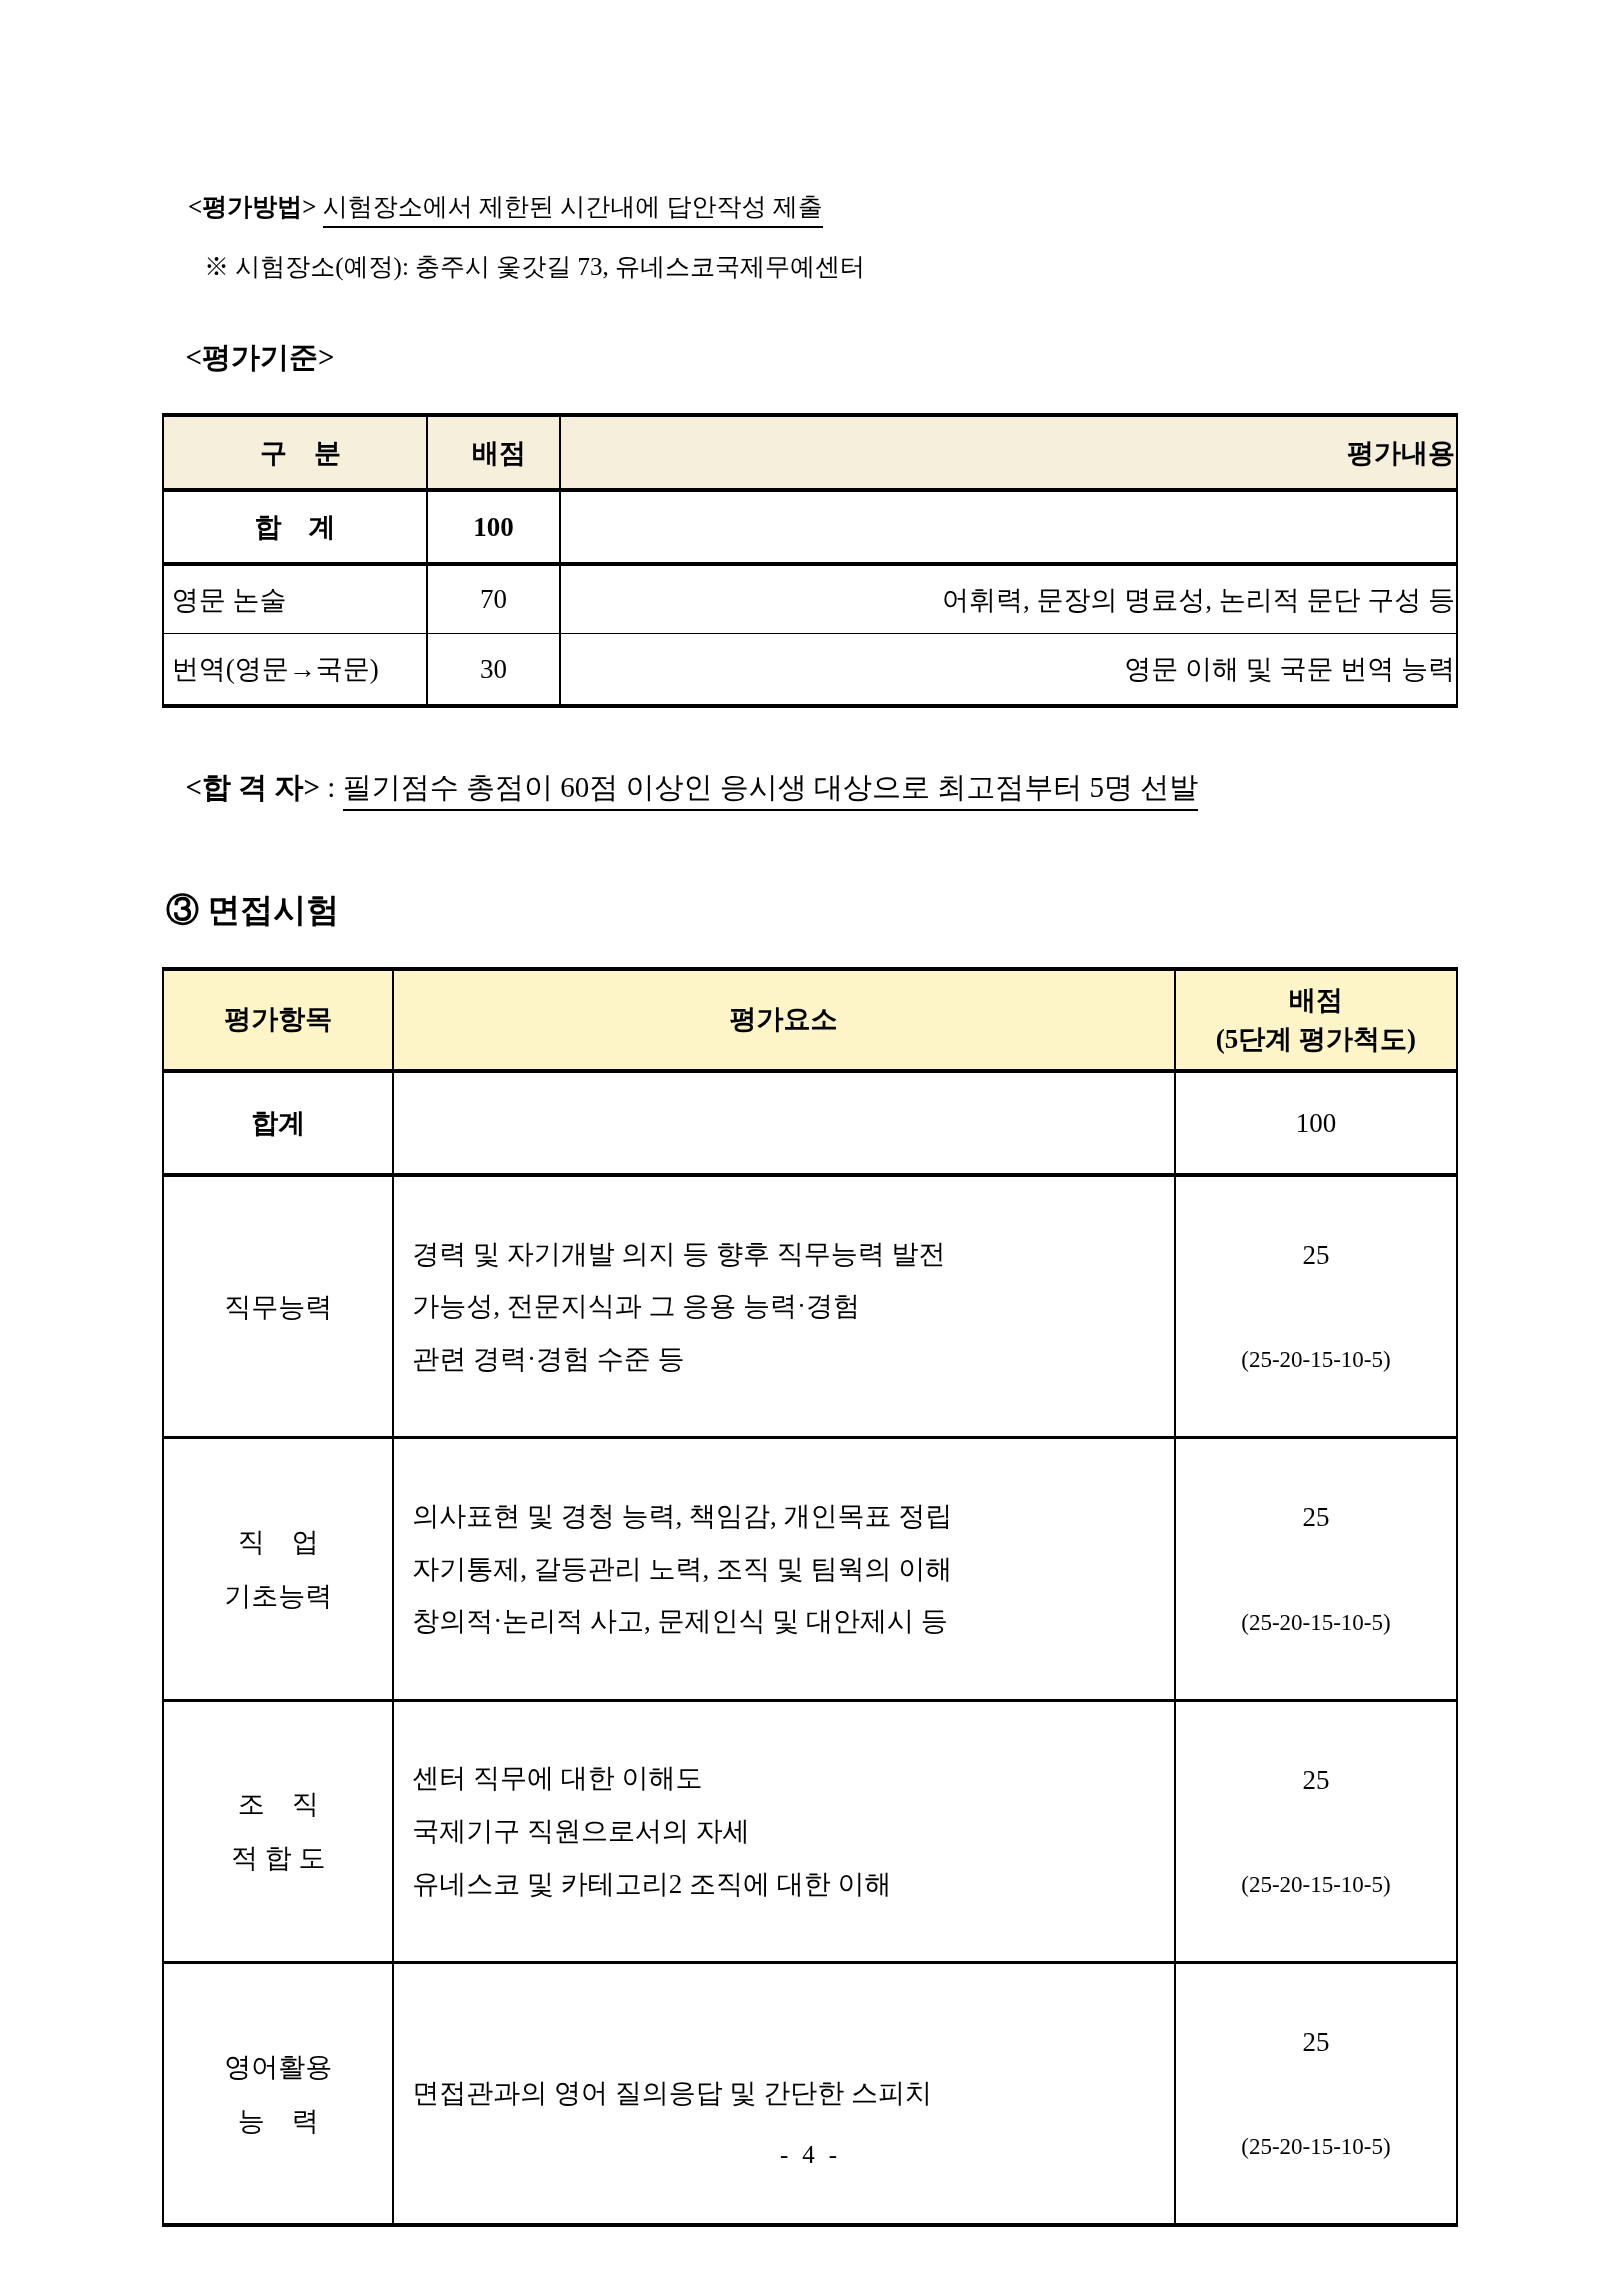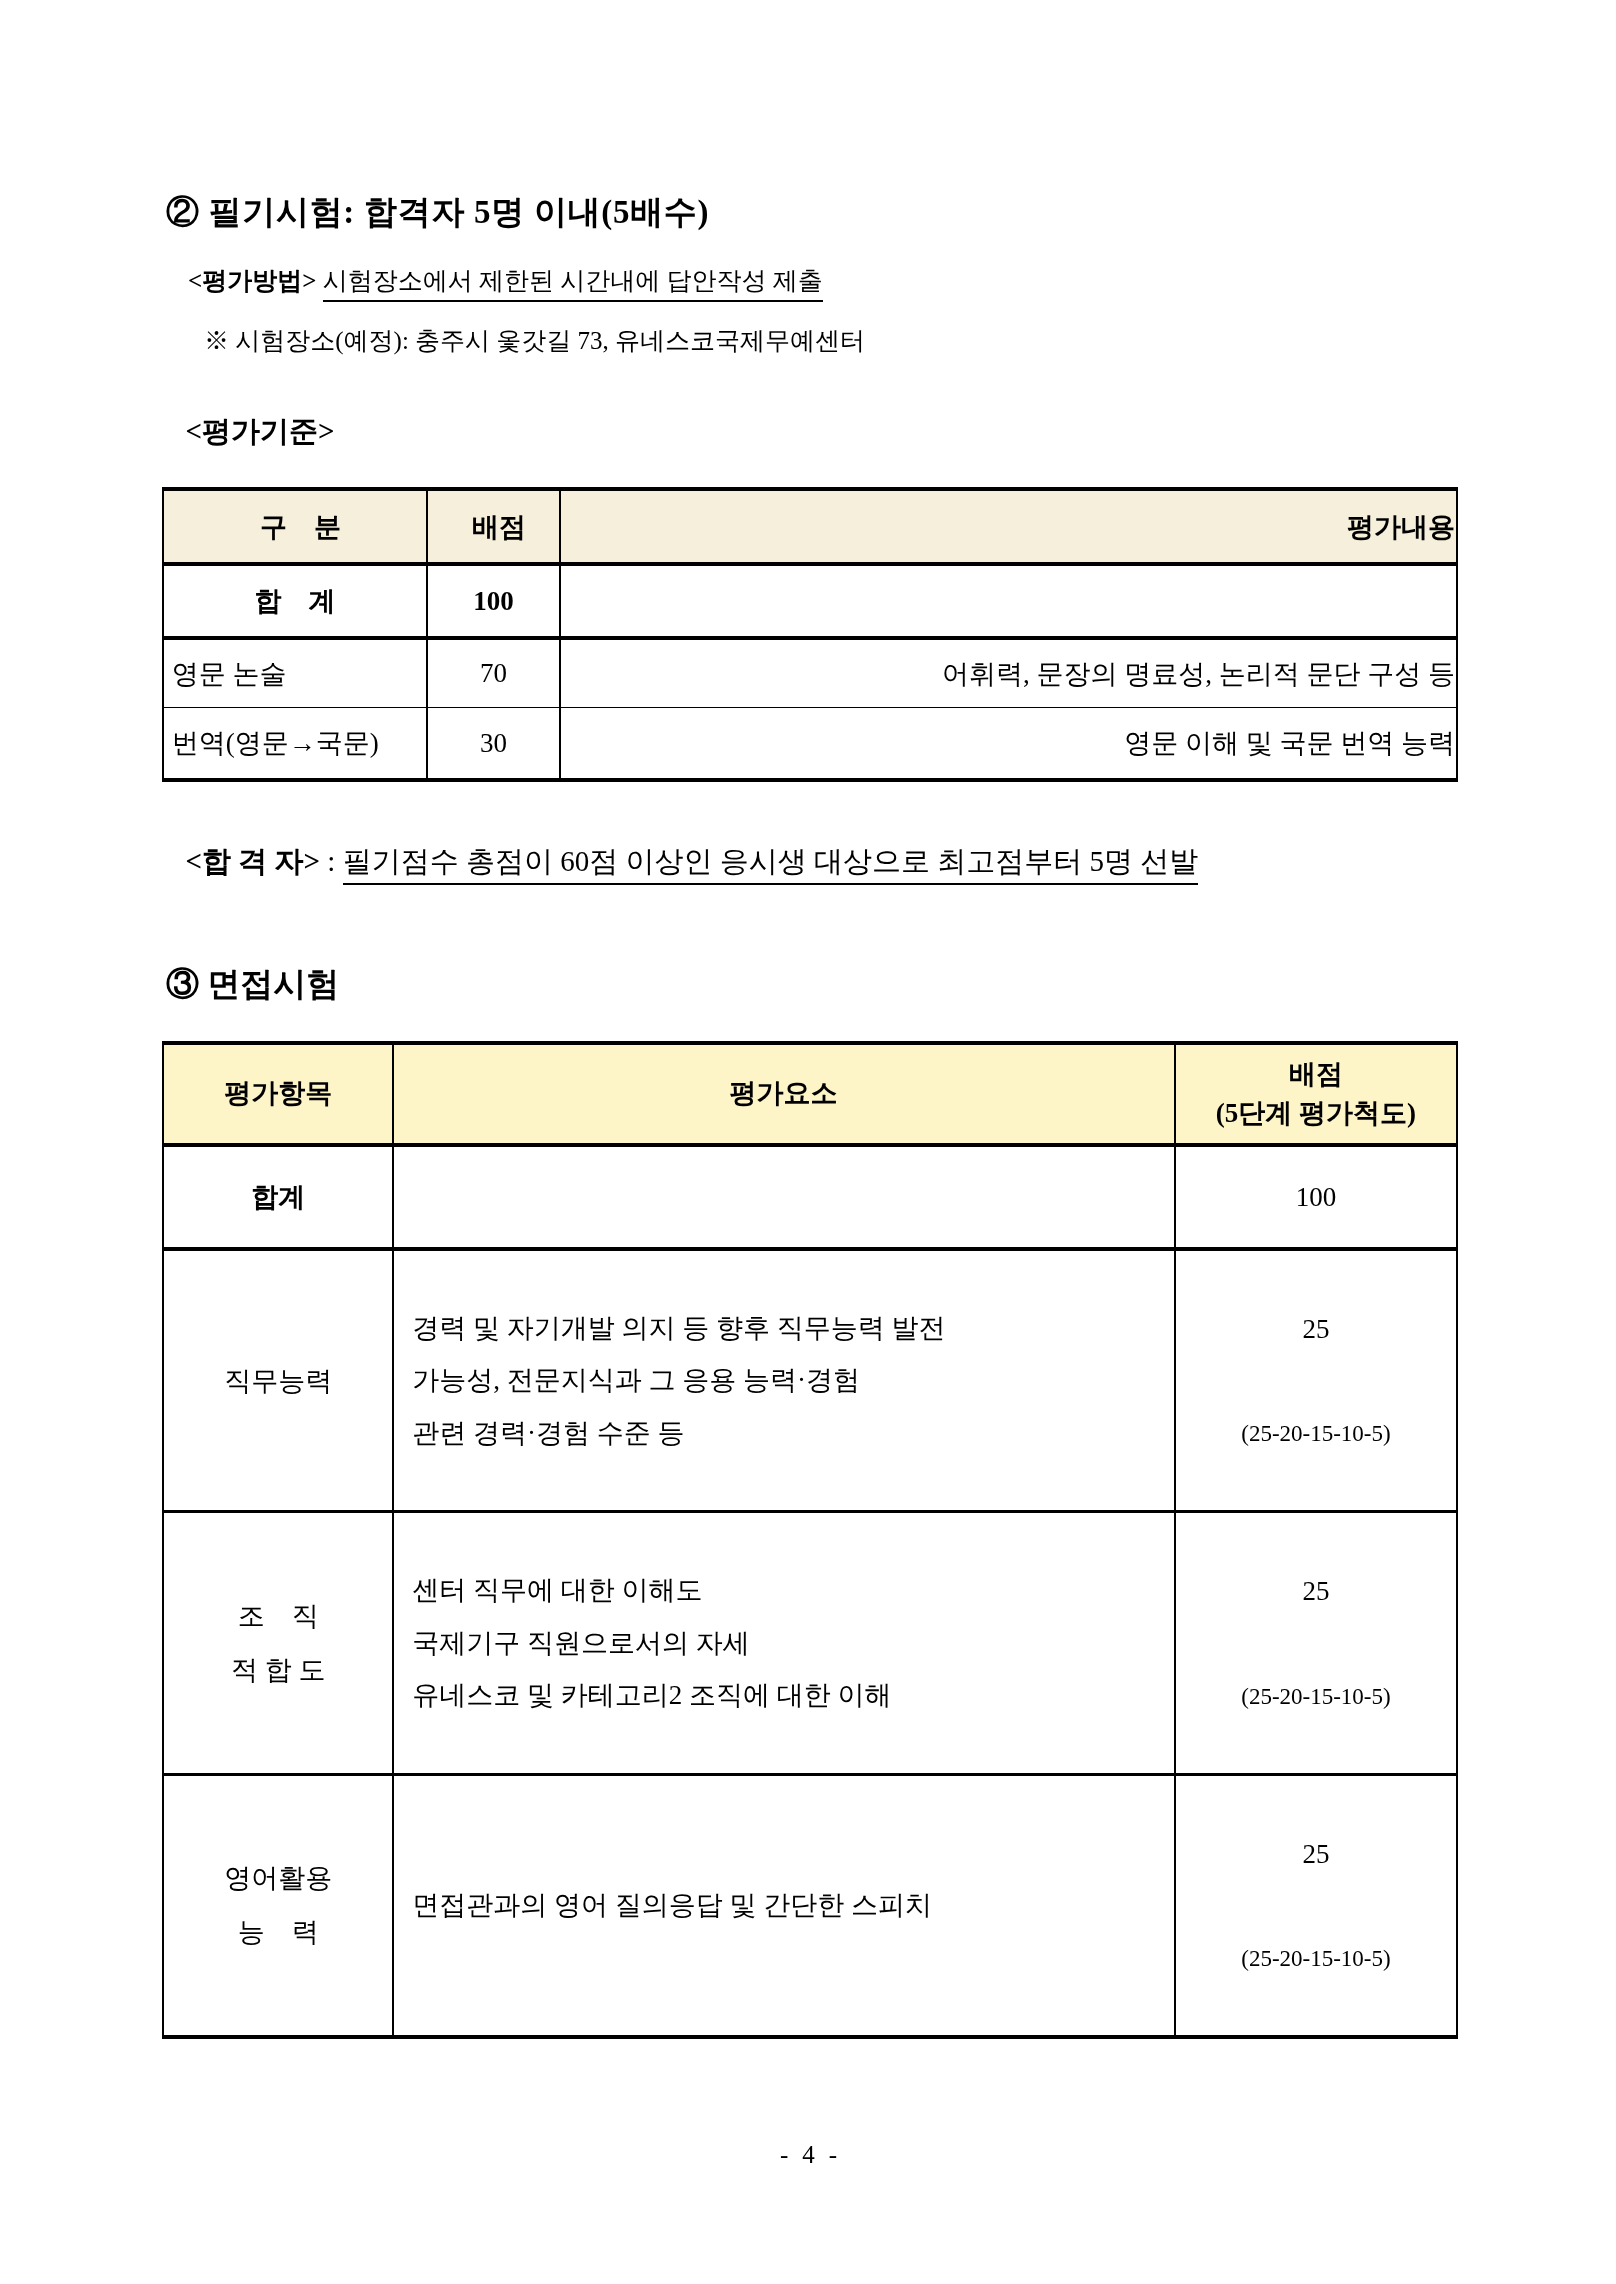--- a/index.html
+++ b/index.html
@@ -62,21 +62,20 @@
   .score-scale { display:block; font-size:23px; margin-top:14.3px; }
 
   .footer { position:absolute; left:162px; width:1297px; top:2141px;
             text-align:center; font-size:25px; letter-spacing:3.9px; }
 </style>
 </head>
 <body>
 
 <div class="content">
 
-  <div class="sec-title">② 필기시험: 합격자 5명 이내(5배수)</div>
 
   <div class="method-line"><span class="tag">&lt;평가방법&gt;</span> <span class="u">시험장소에서 제한된 시간내에 답안작성 제출</span></div>
 
   <div class="note">※ 시험장소(예정): 충주시 옻갓길 73, 유네스코국제무예센터</div>
 
   <div class="criteria-label">&lt;평가기준&gt;</div>
 
   <table class="t1">
     <colgroup>
       <col style="width:20.4%">
@@ -137,20 +136,31 @@
         <td class="c-item">직무능력</td>
         <td class="c-elem">경력 및 자기개발 의지 등 향후 직무능력 발전
 가능성, 전문지식과 그 응용 능력·경험
 관련 경력·경험 수준 등</td>
         <td class="c-score">
           <span class="score-main">25</span>
           <span class="score-scale">(25-20-15-10-5)</span>
         </td>
       </tr>
       <tr class="r-row">
+        <td class="c-item">직    업
+기초능력</td>
+        <td class="c-elem">의사표현 및 경청 능력, 책임감, 개인목표 정립
+자기통제, 갈등관리 노력, 조직 및 팀웍의 이해
+창의적·논리적 사고, 문제인식 및 대안제시 등</td>
+        <td class="c-score">
+          <span class="score-main">25</span>
+          <span class="score-scale">(25-20-15-10-5)</span>
+        </td>
+      </tr>
+      <tr class="r-row">
         <td class="c-item">조    직
 적 합 도</td>
         <td class="c-elem">센터 직무에 대한 이해도
 국제기구 직원으로서의 자세
 유네스코 및 카테고리2 조직에 대한 이해</td>
         <td class="c-score">
           <span class="score-main">25</span>
           <span class="score-scale">(25-20-15-10-5)</span>
         </td>
       </tr>

